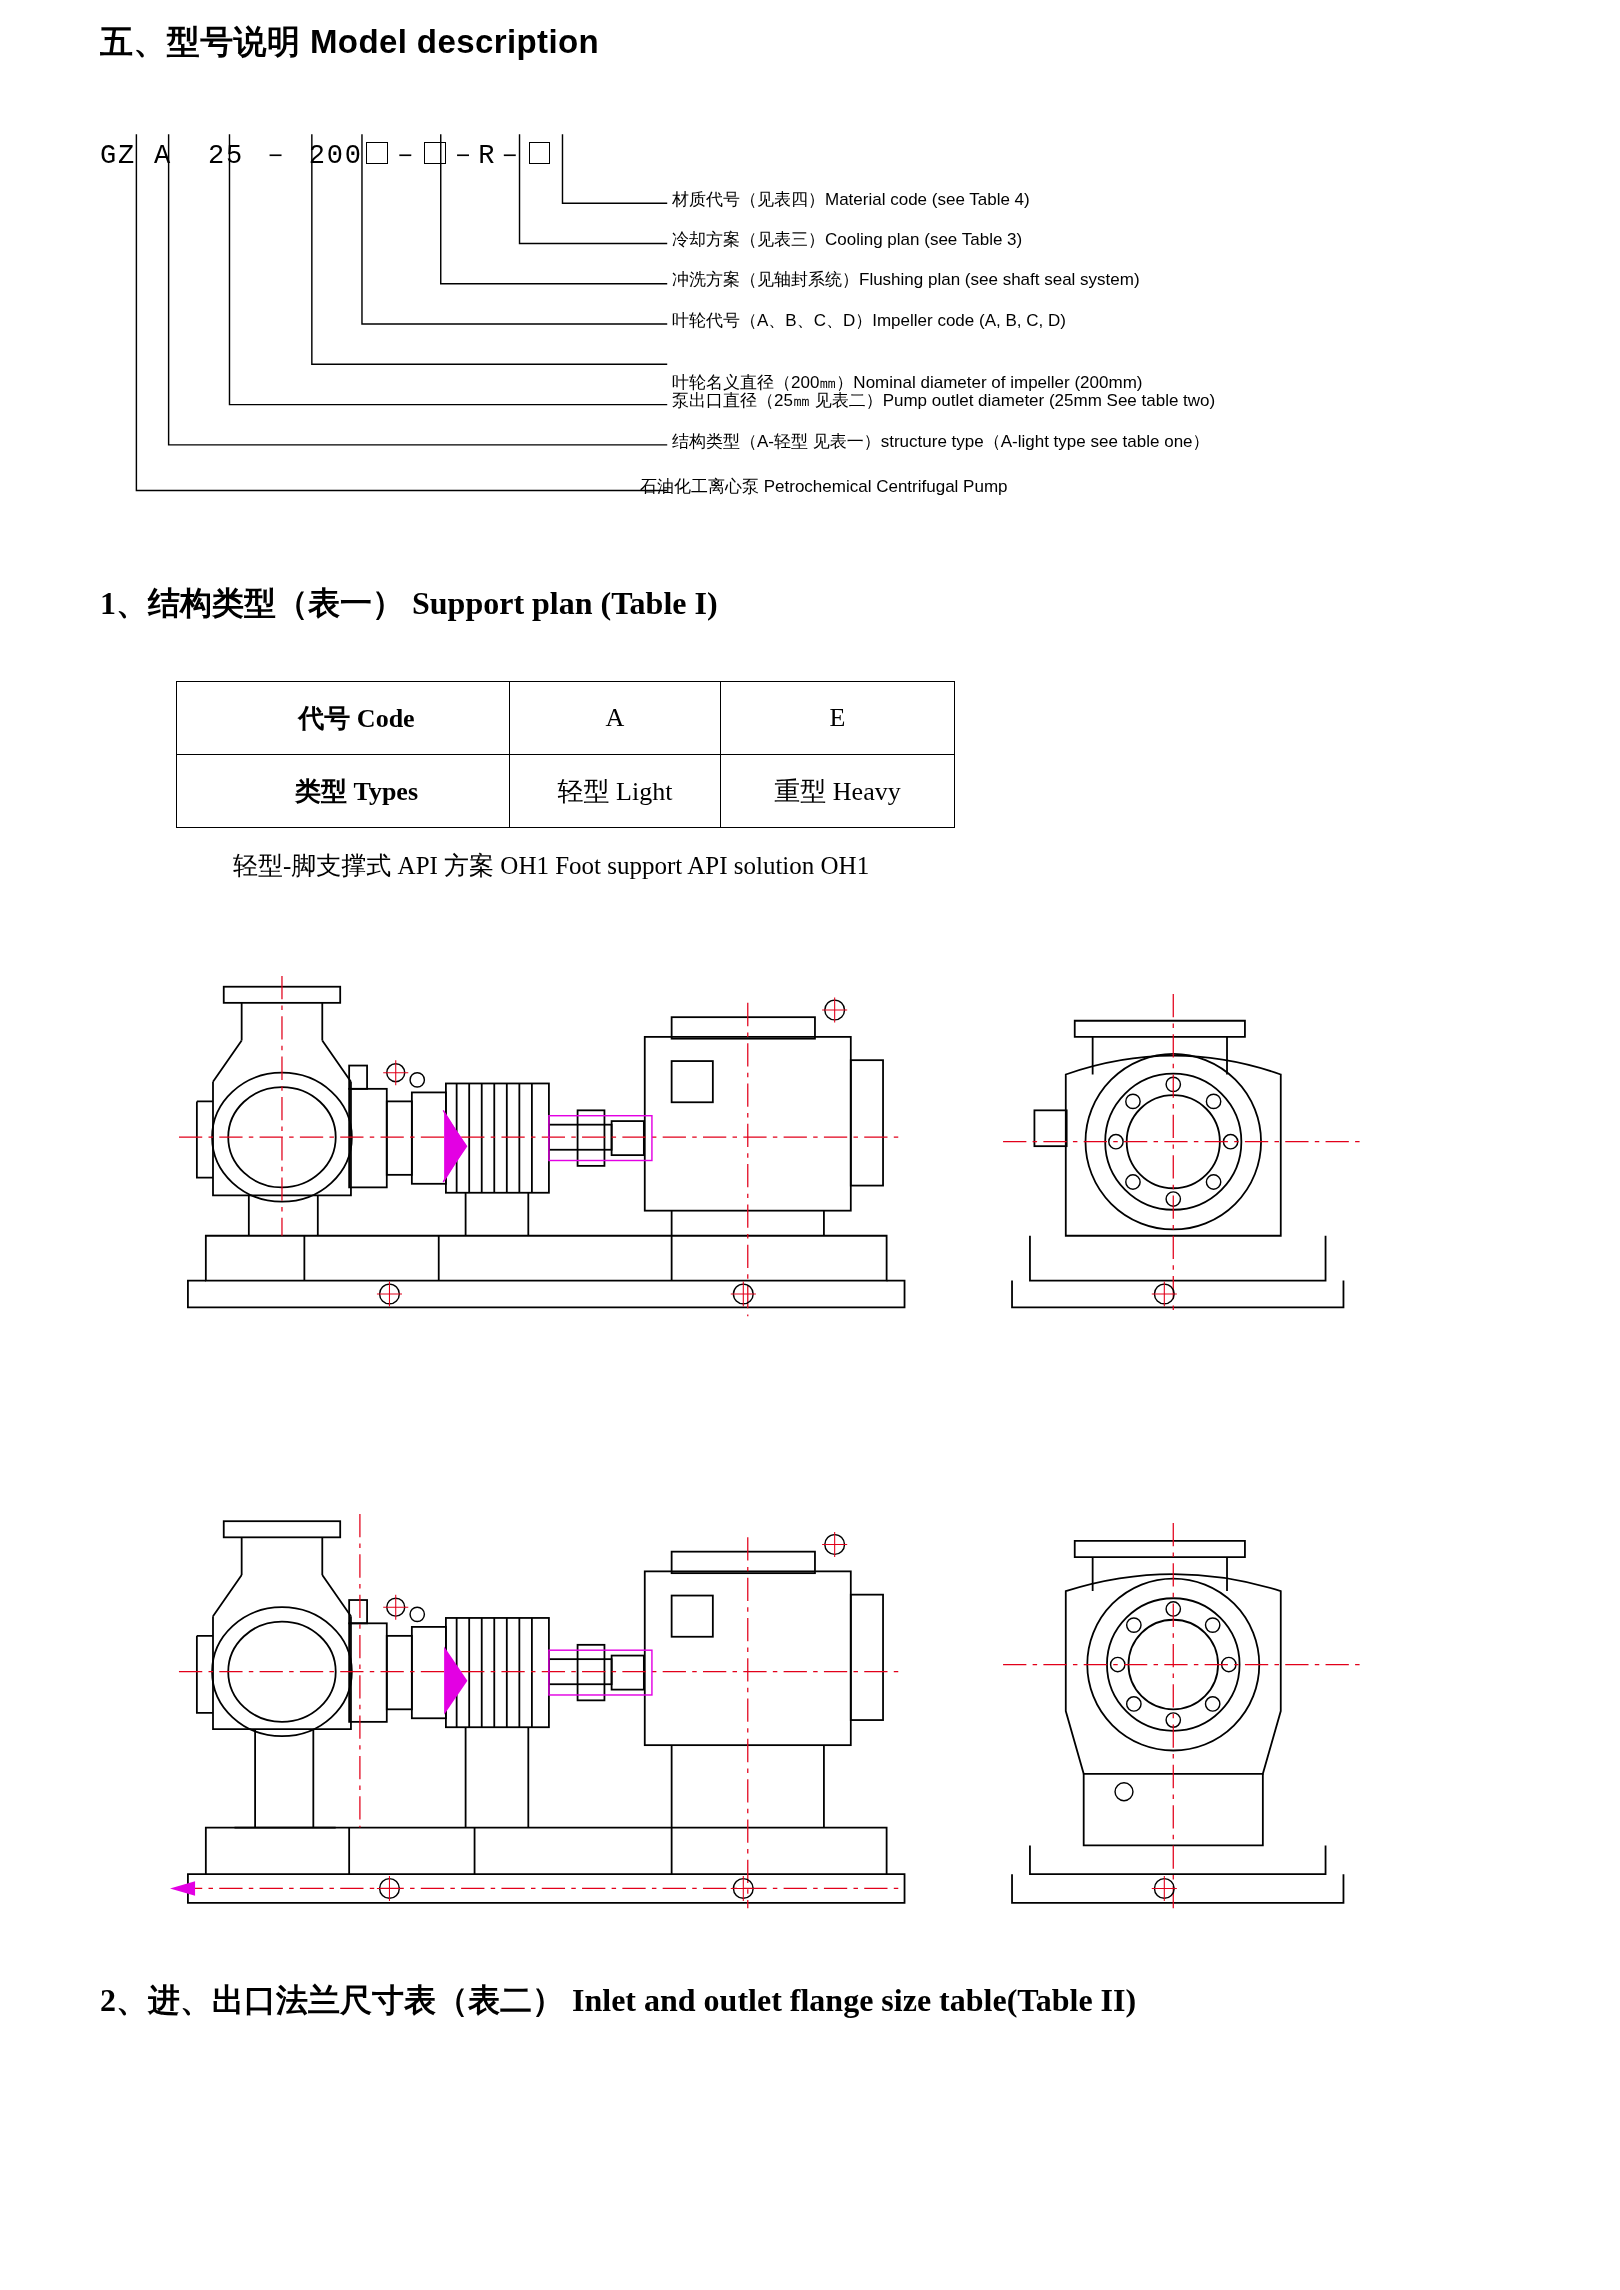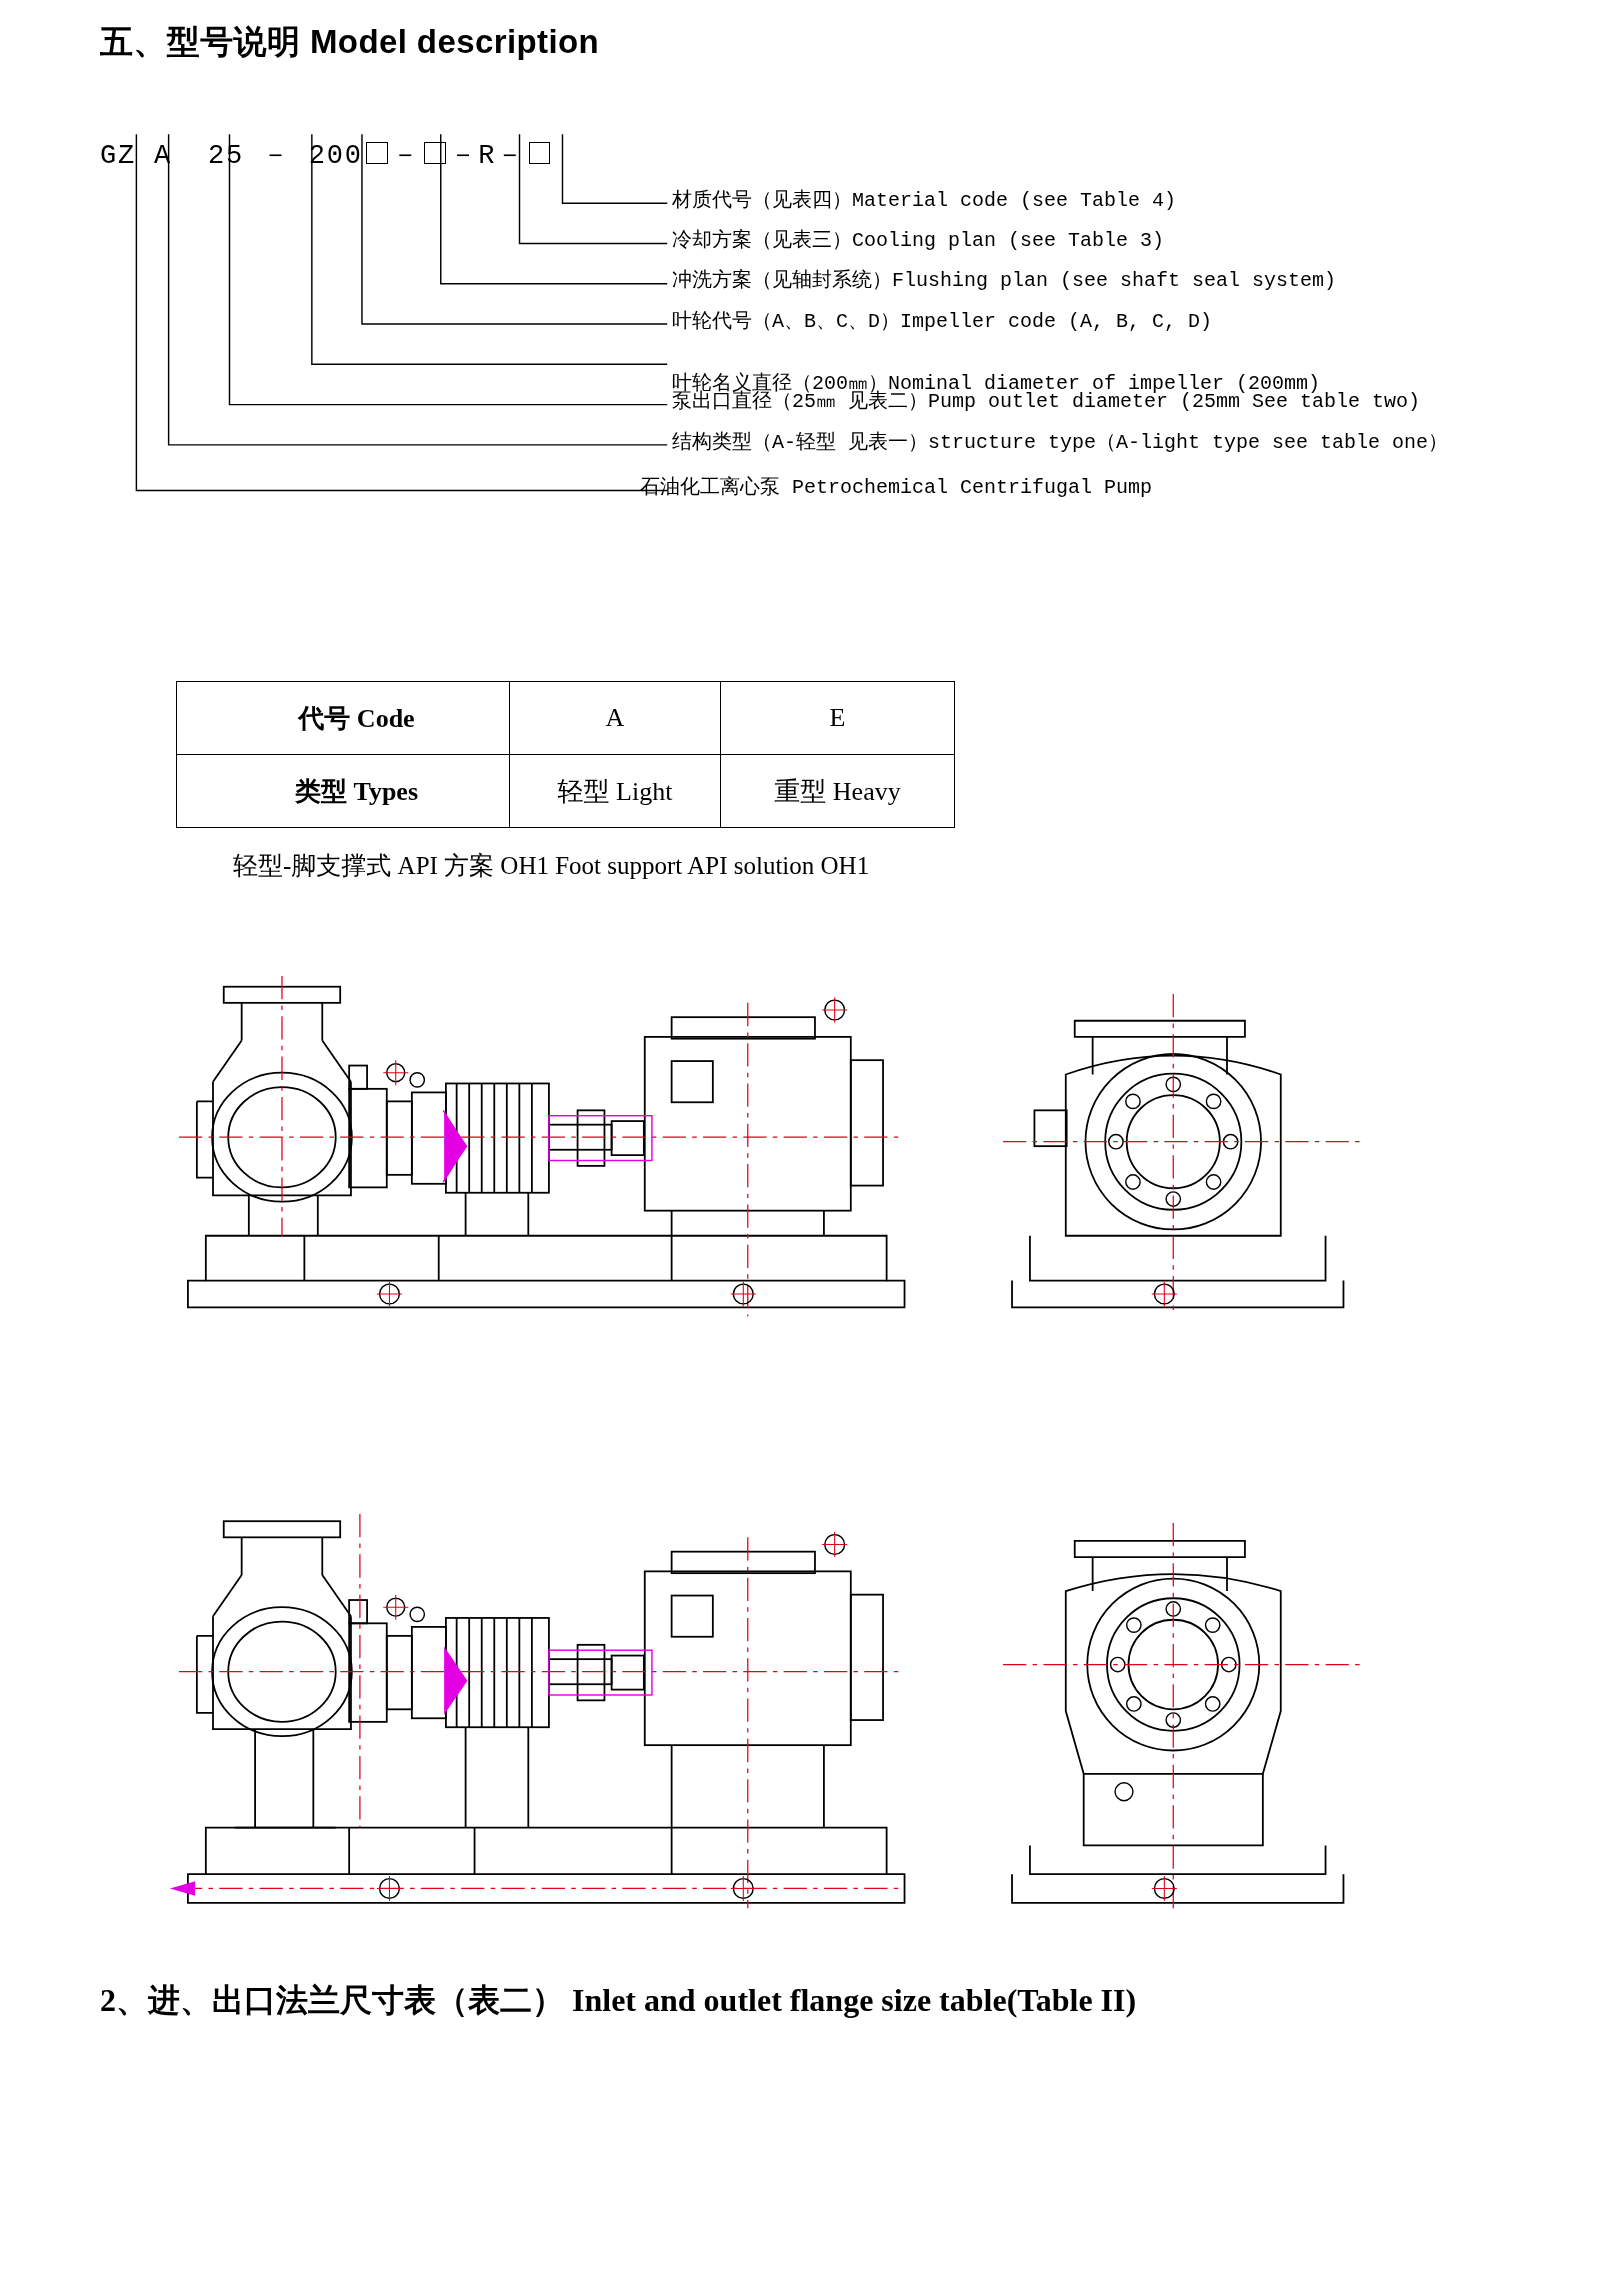--- a/index.html
+++ b/index.html
@@ -71,22 +71,22 @@
     left: 0;
     top: 0;
     width: 1620px;
     height: 555px;
     pointer-events: none;
   }
 
   
   .legend {
     position: absolute;
-    font-family: Liberation Mono, monospace;
-    font-size: 20px;
+    font-family: Liberation Sans, sans-serif;
+    font-size: 17px;
     white-space: nowrap;
     line-height: 1;
   }
 
   
   #table-one {
     position: absolute;
     left: 176px;
     top: 681px;
     border-collapse: collapse;
@@ -156,20 +156,21 @@
 
   <div class="legend" style="left:672px; top:191px;">材质代号（见表四）Material code (see Table 4)</div>
   <div class="legend" style="left:672px; top:231px;">冷却方案（见表三）Cooling plan (see Table 3)</div>
   <div class="legend" style="left:672px; top:271px;">冲洗方案（见轴封系统）Flushing plan (see shaft seal system)</div>
   <div class="legend" style="left:672px; top:312px;">叶轮代号（A、B、C、D）Impeller code (A, B, C, D)</div>
   <div class="legend" style="left:672px; top:336px;margin-top:38px;">叶轮名义直径（200㎜）Nominal diameter of impeller (200mm)</div>
   <div class="legend" style="left:672px; top:392px;">泵出口直径（25㎜ 见表二）Pump outlet diameter (25mm See table two)</div>
   <div class="legend" style="left:672px; top:433px;">结构类型（A-轻型 见表一）structure type（A-light type see table one）</div>
   <div class="legend" style="left:640px; top:478px;">石油化工离心泵  Petrochemical Centrifugal Pump</div>
 
+  <div class="h-sub" id="support-plan-heading">1、结构类型（表一）  Support plan (Table I)</div>
 
   <table id="table-one">
     <tbody>
       <tr>
         <td class="c-label bold-cn">代号 Code</td>
         <td class="c-a">A</td>
         <td class="c-e">E</td>
       </tr>
       <tr>
         <td class="c-label bold-cn">类型 Types</td>

